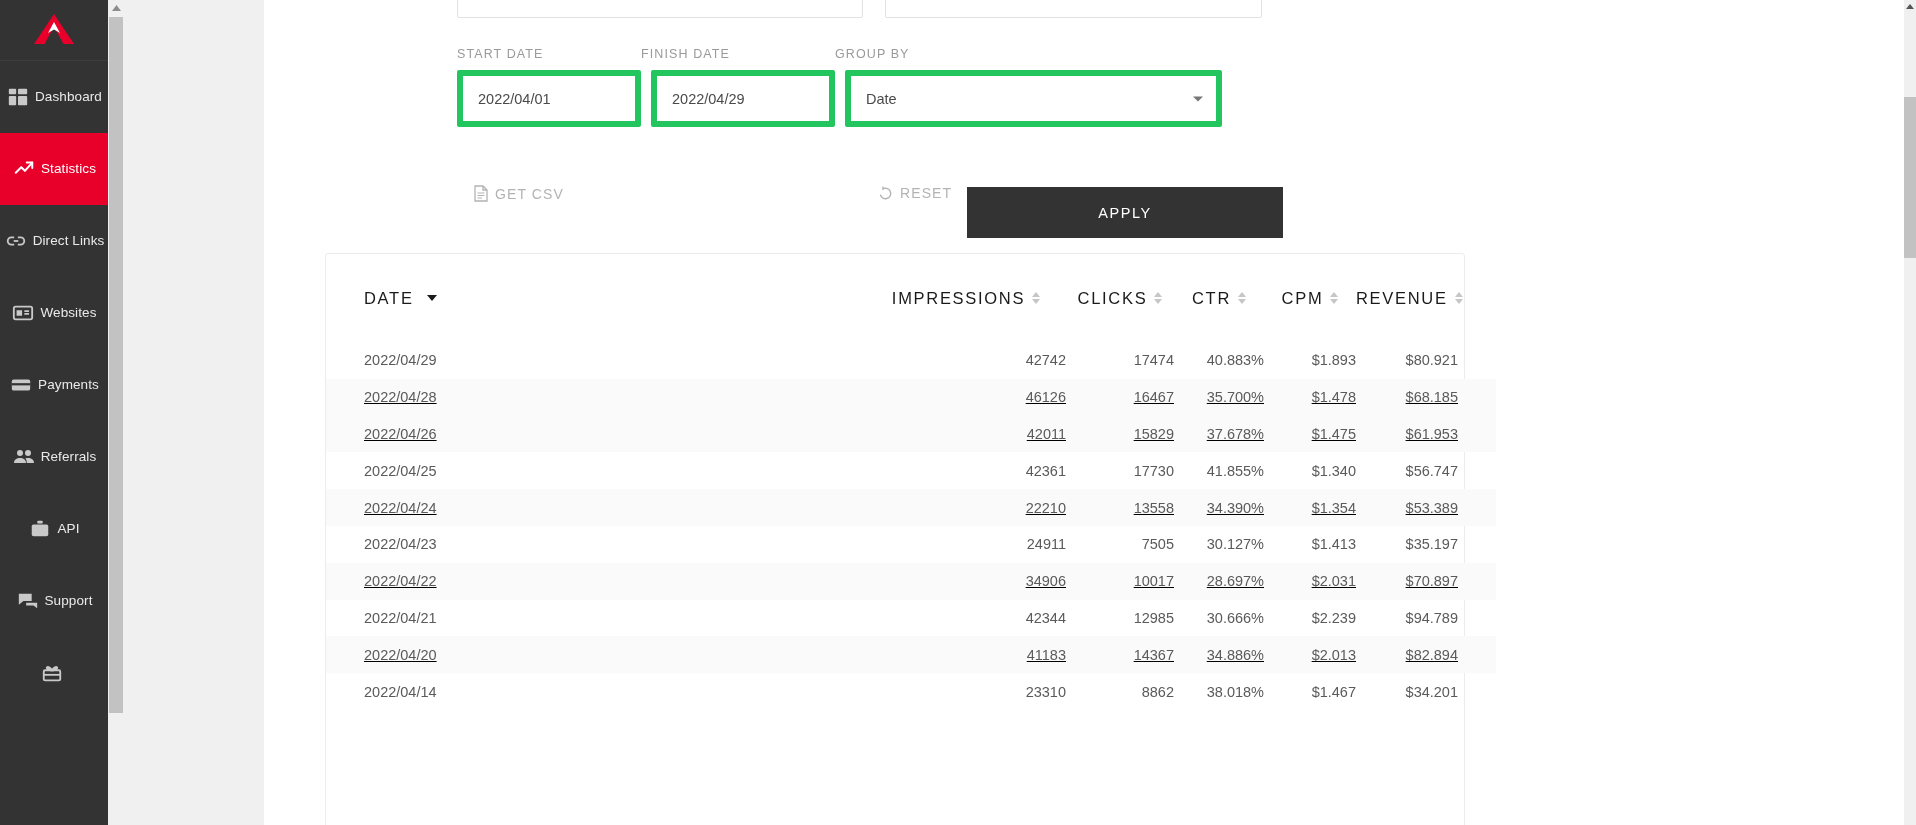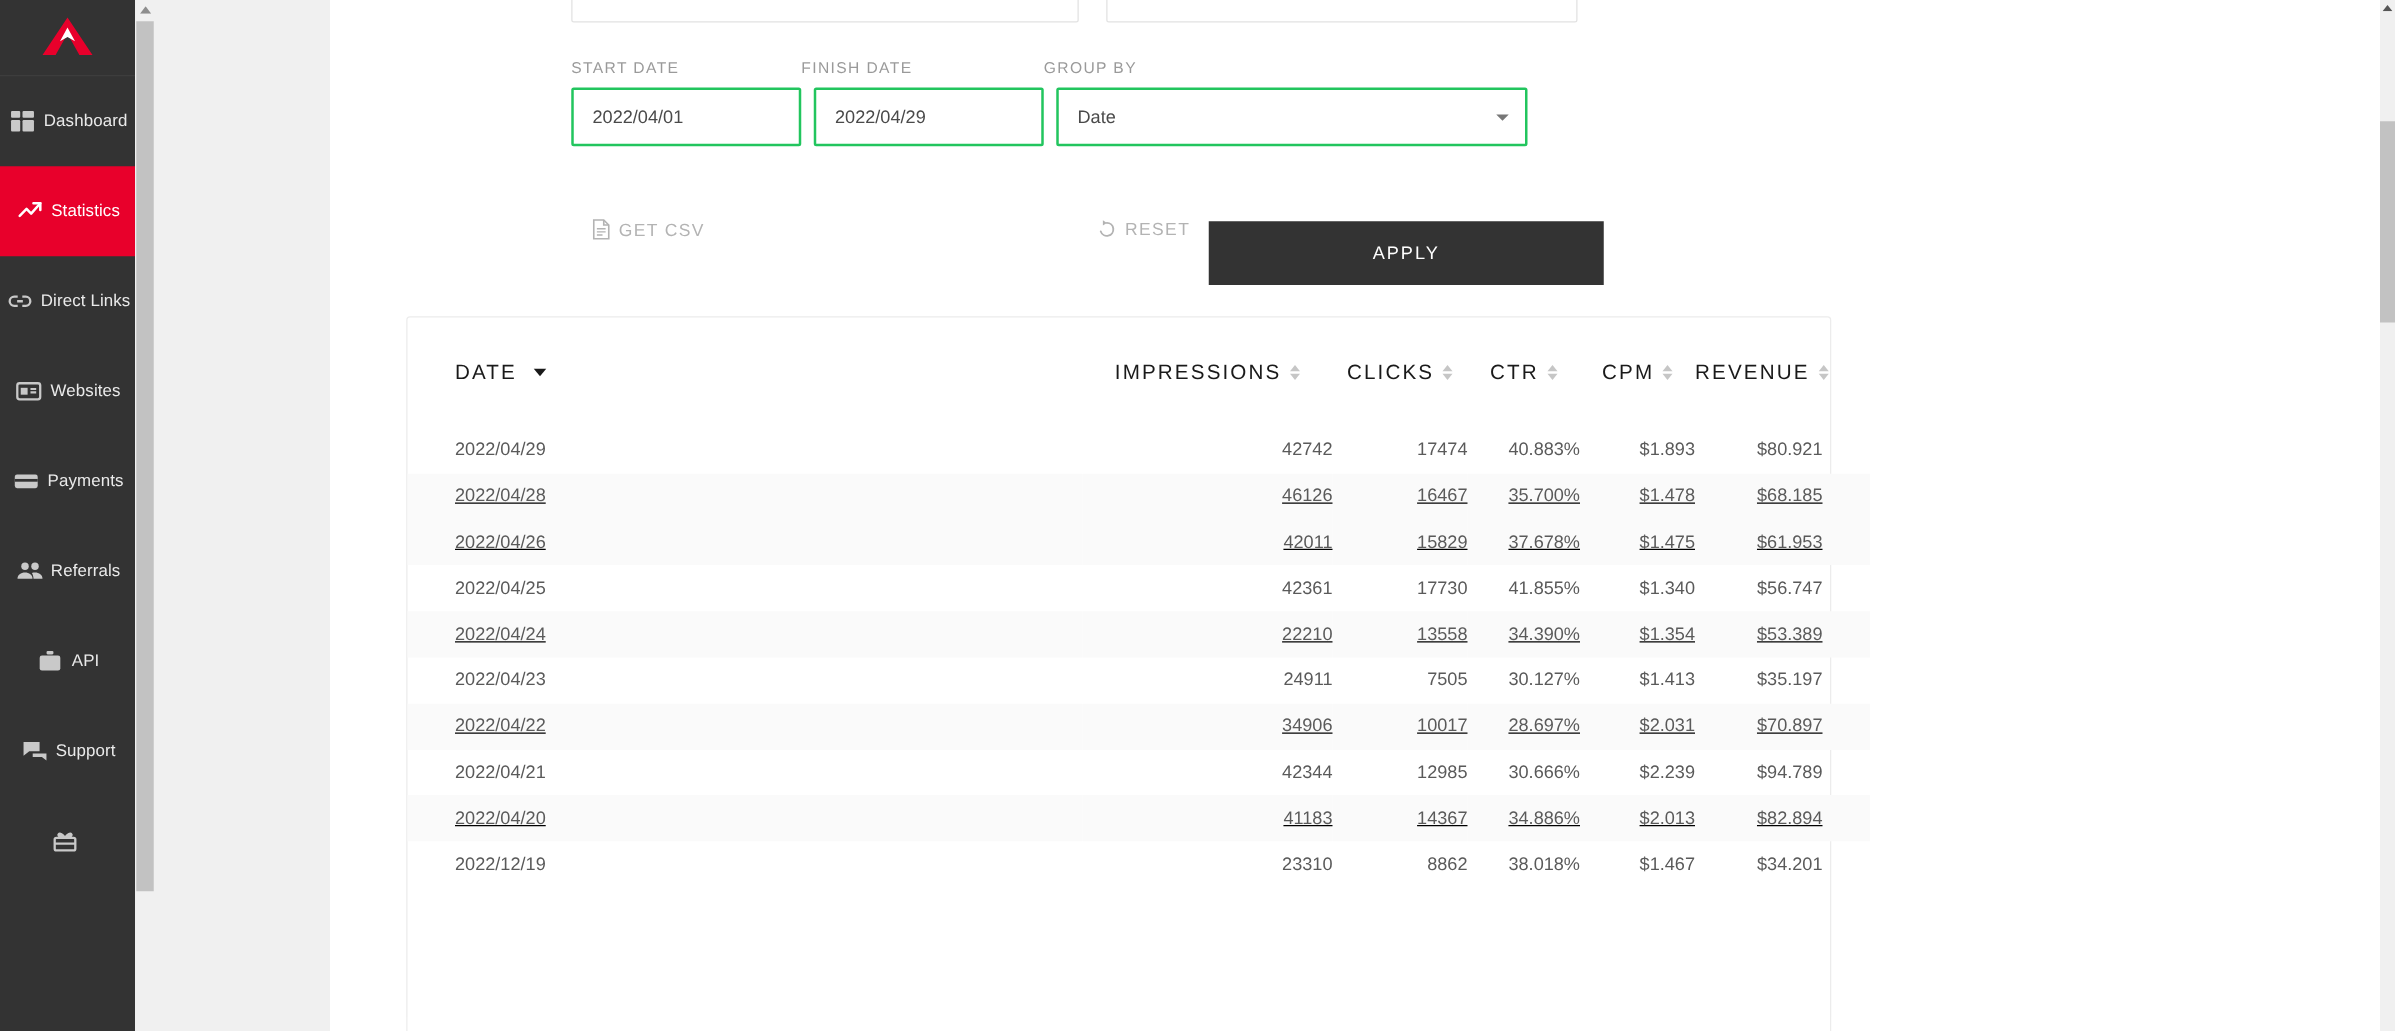--- a/index.html
+++ b/index.html
@@ -112,22 +112,22 @@
   .field { display: flex; flex-direction: column; }
   .field-label {
     font-size: 12.5px;
     letter-spacing: 1.1px;
     color: #9a9a9a;
     text-transform: uppercase;
     margin-bottom: 9px;
     white-space: nowrap;
   }
   .field-input {
-    height: 47px;
-    border: 2px solid #22c55e;
+    height: 57px;
+    border: 6px solid #22c55e;
     border-radius: 2px;
     display: flex; align-items: center;
     padding: 12px 15px;
     font-size: 14.5px;
     color: #4a4a4a;
     background: #fff;
     position: relative;
   }
   .f-start { width: 184px; }
   .f-finish { width: 184px; margin-left: 10px; }
@@ -552,21 +552,21 @@
             </tr>
             <tr class="alt">
               <td class="c-date">2022/04/20</td>
               <td class="c-num">41183</td>
               <td class="c-num">14367</td>
               <td class="c-num">34.886%</td>
               <td class="c-num">$2.013</td>
               <td class="c-num c-rev">$82.894</td>
             </tr>
             <tr>
-              <td class="c-date">2022/12/19</td>
+              <td class="c-date">2022/04/14</td>
               <td class="c-num">23310</td>
               <td class="c-num">8862</td>
               <td class="c-num">38.018%</td>
               <td class="c-num">$1.467</td>
               <td class="c-num c-rev">$34.201</td>
             </tr>
           </tbody>
       </table>
     </section>
   </main>

